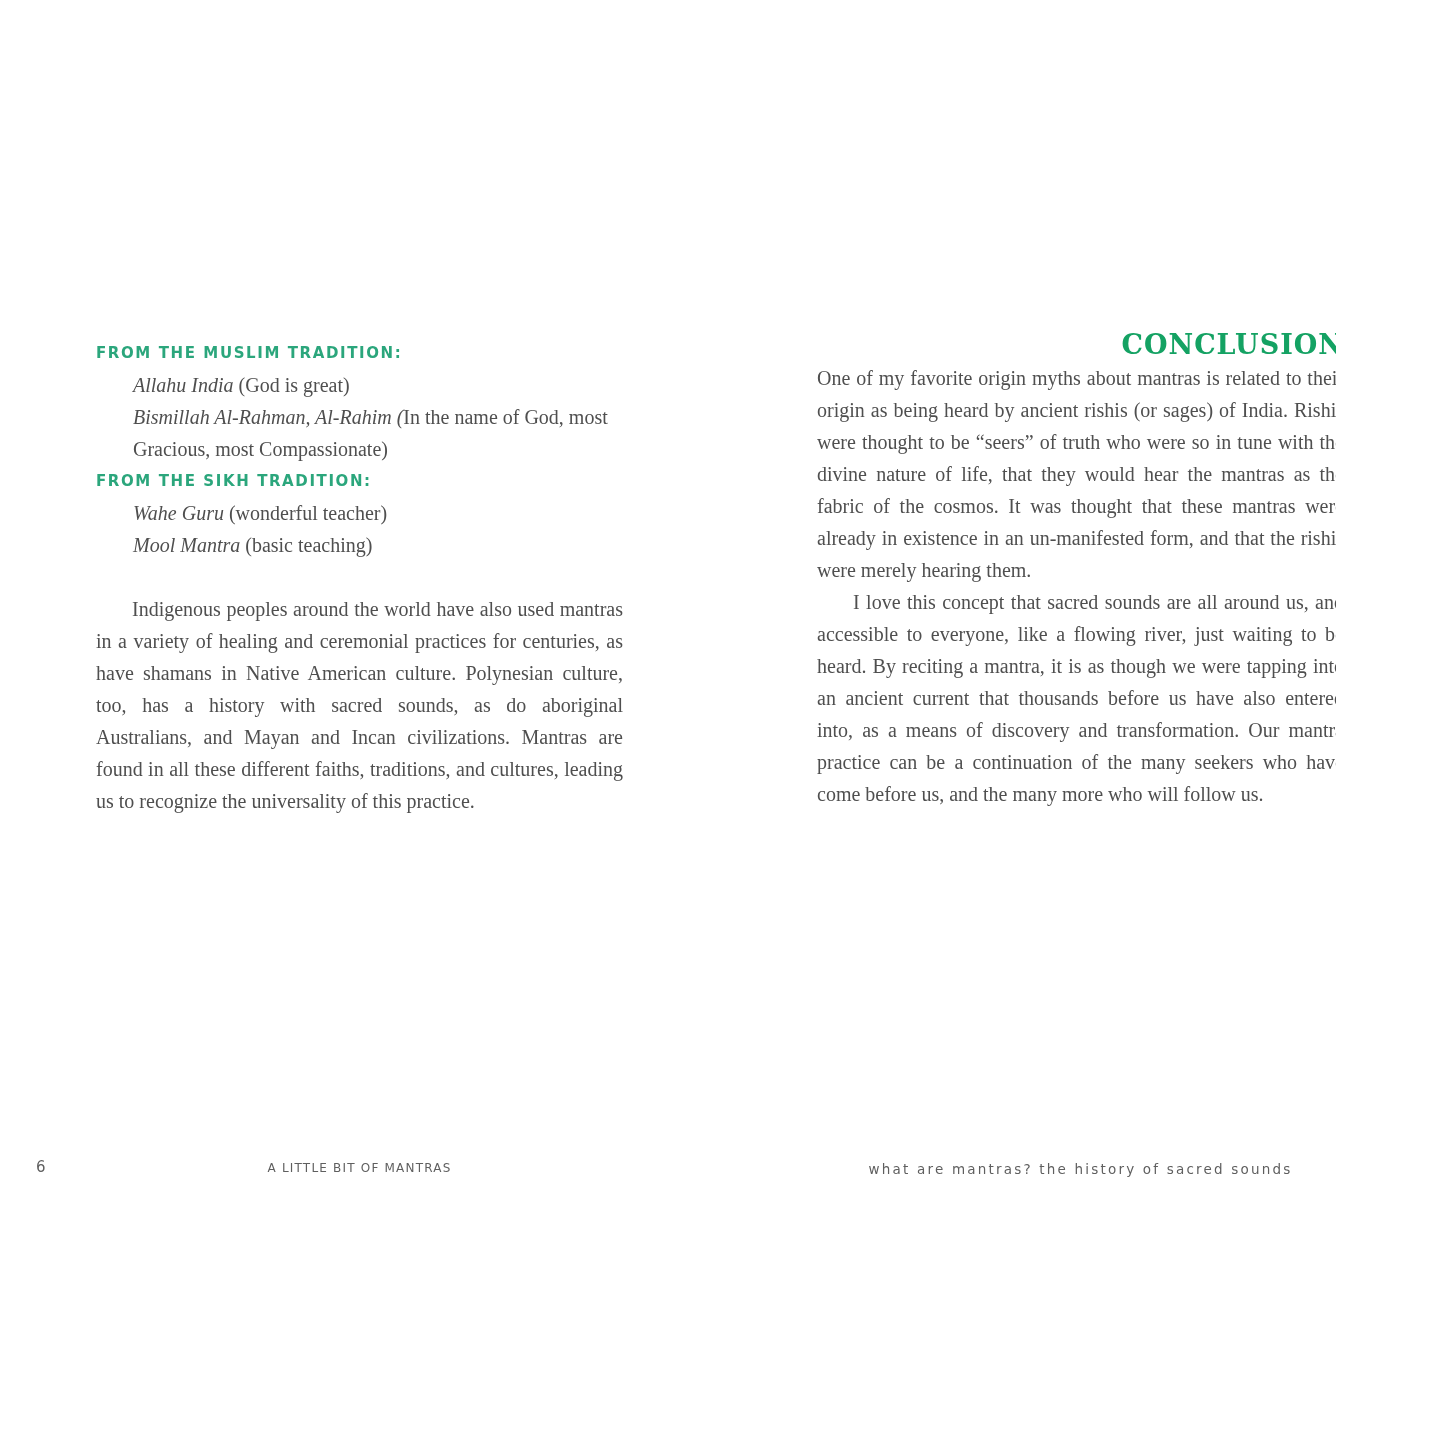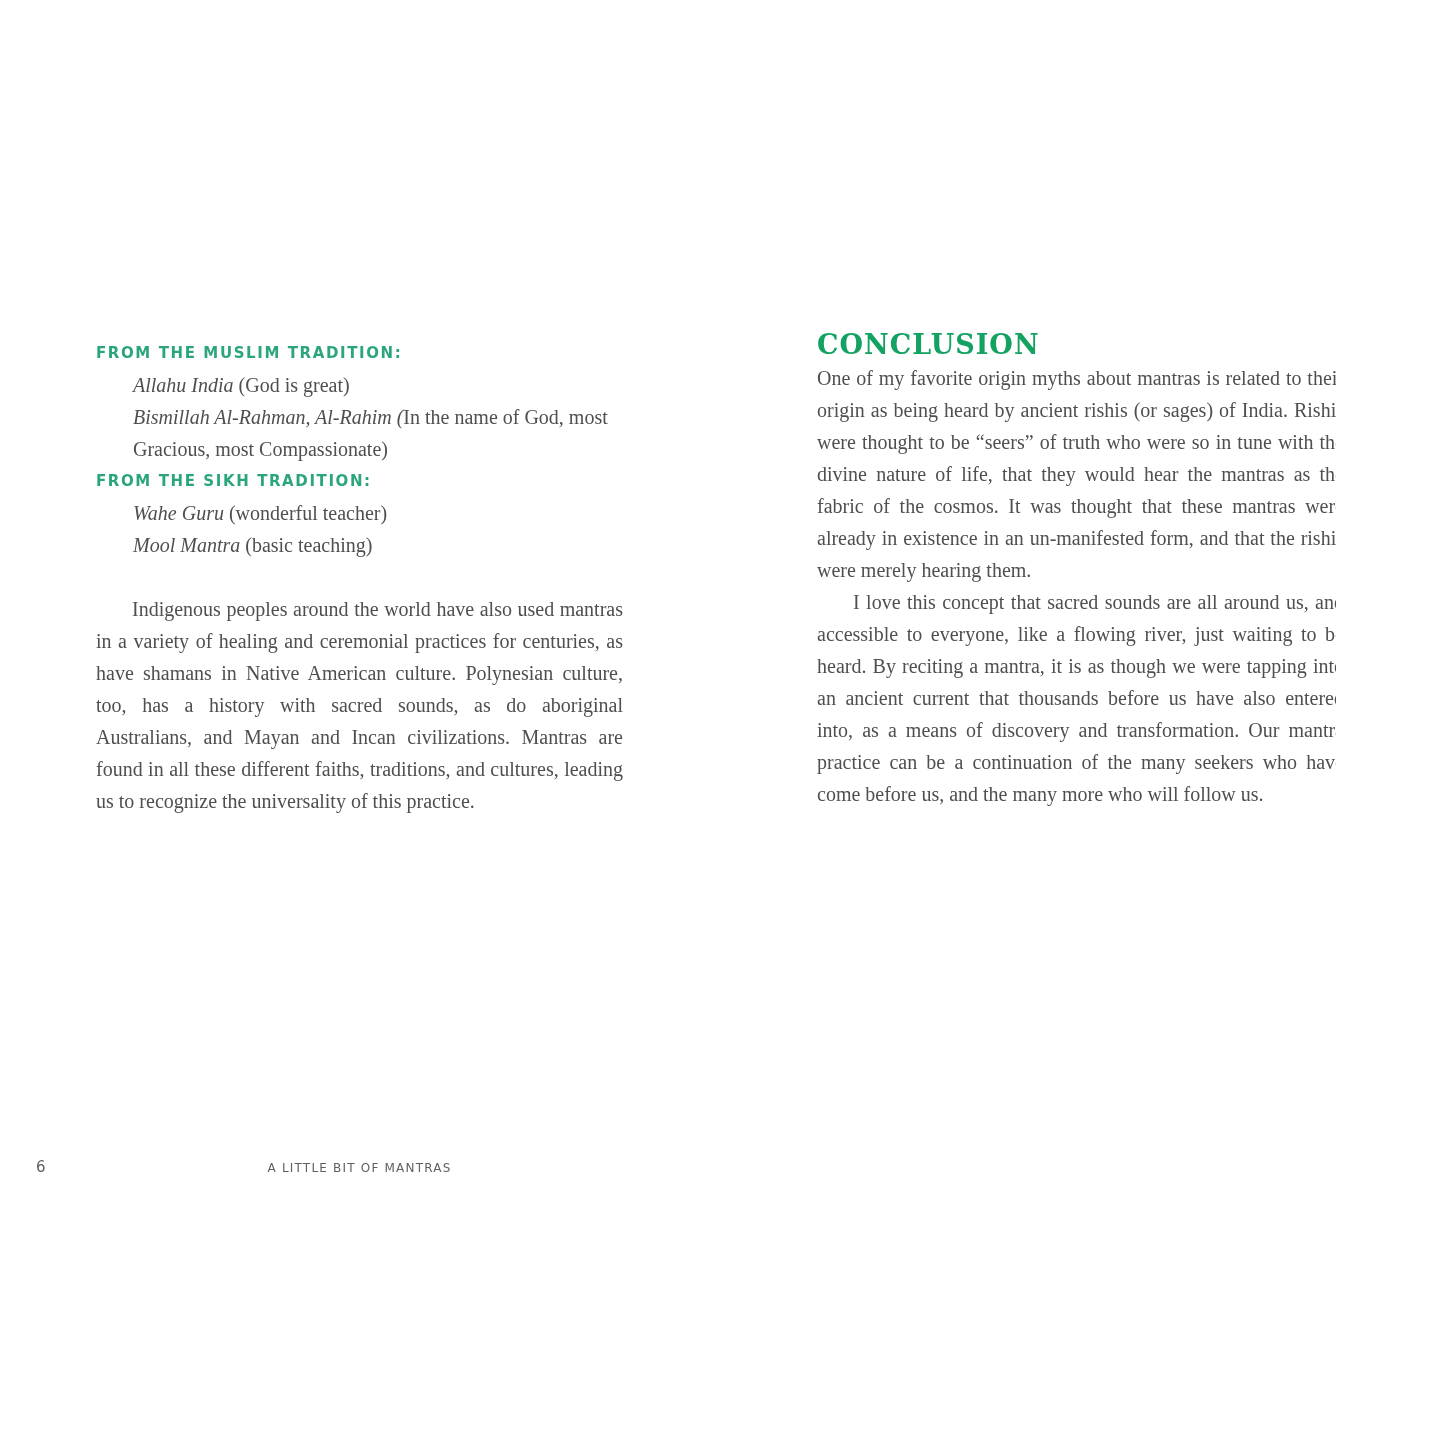--- a/index.html
+++ b/index.html
@@ -52,20 +52,21 @@
 
   
   .conclusion-heading {
     margin: 0 0 2px 0;
     font-family: "DejaVu Serif", "Liberation Serif", serif;
     font-size: 27px;
     font-weight: bold;
     letter-spacing: 1px;
     line-height: 30px;
     color: var(--conclusion-green, #14a263);
+    text-align: right;
   }
 
   
   .pagenum {
     position: absolute;
     top: 1158px;
     font-family: "DejaVu Sans", "Liberation Sans", sans-serif;
     font-size: 15px;
     color: var(--footer-text, #5f5f5f);
   }
@@ -122,15 +123,16 @@
 
     <p class="body-par">One of my favorite origin myths about mantras is related to their origin as being heard by ancient rishis (or sages) of India. Rishis were thought to be “seers” of truth who were so in tune with the divine nature of life, that they would hear the mantras as the fabric of the cosmos. It was thought that these mantras were already in existence in an un-manifested form, and that the rishis were merely hearing them.</p>
 
     <p class="body-par indent">I love this concept that sacred sounds are all around us, and accessible to everyone, like a flowing river, just waiting to be heard. By reciting a mantra, it is as though we were tapping into an ancient current that thousands before us have also entered into, as a means of discovery and transformation. Our mantra practice can be a continuation of the many seekers who have come before us, and the many more who will follow us.</p>
   </section>
 
   <span class="pagenum pagenum-left">6</span>
 
   <span class="running-head running-left">A LITTLE BIT OF MANTRAS</span>
 
+  <span class="running-head running-right">what are mantras? the history of sacred sounds</span>
 
   <span class="pagenum pagenum-right">7</span>
 </div>
 
 </body></html>

